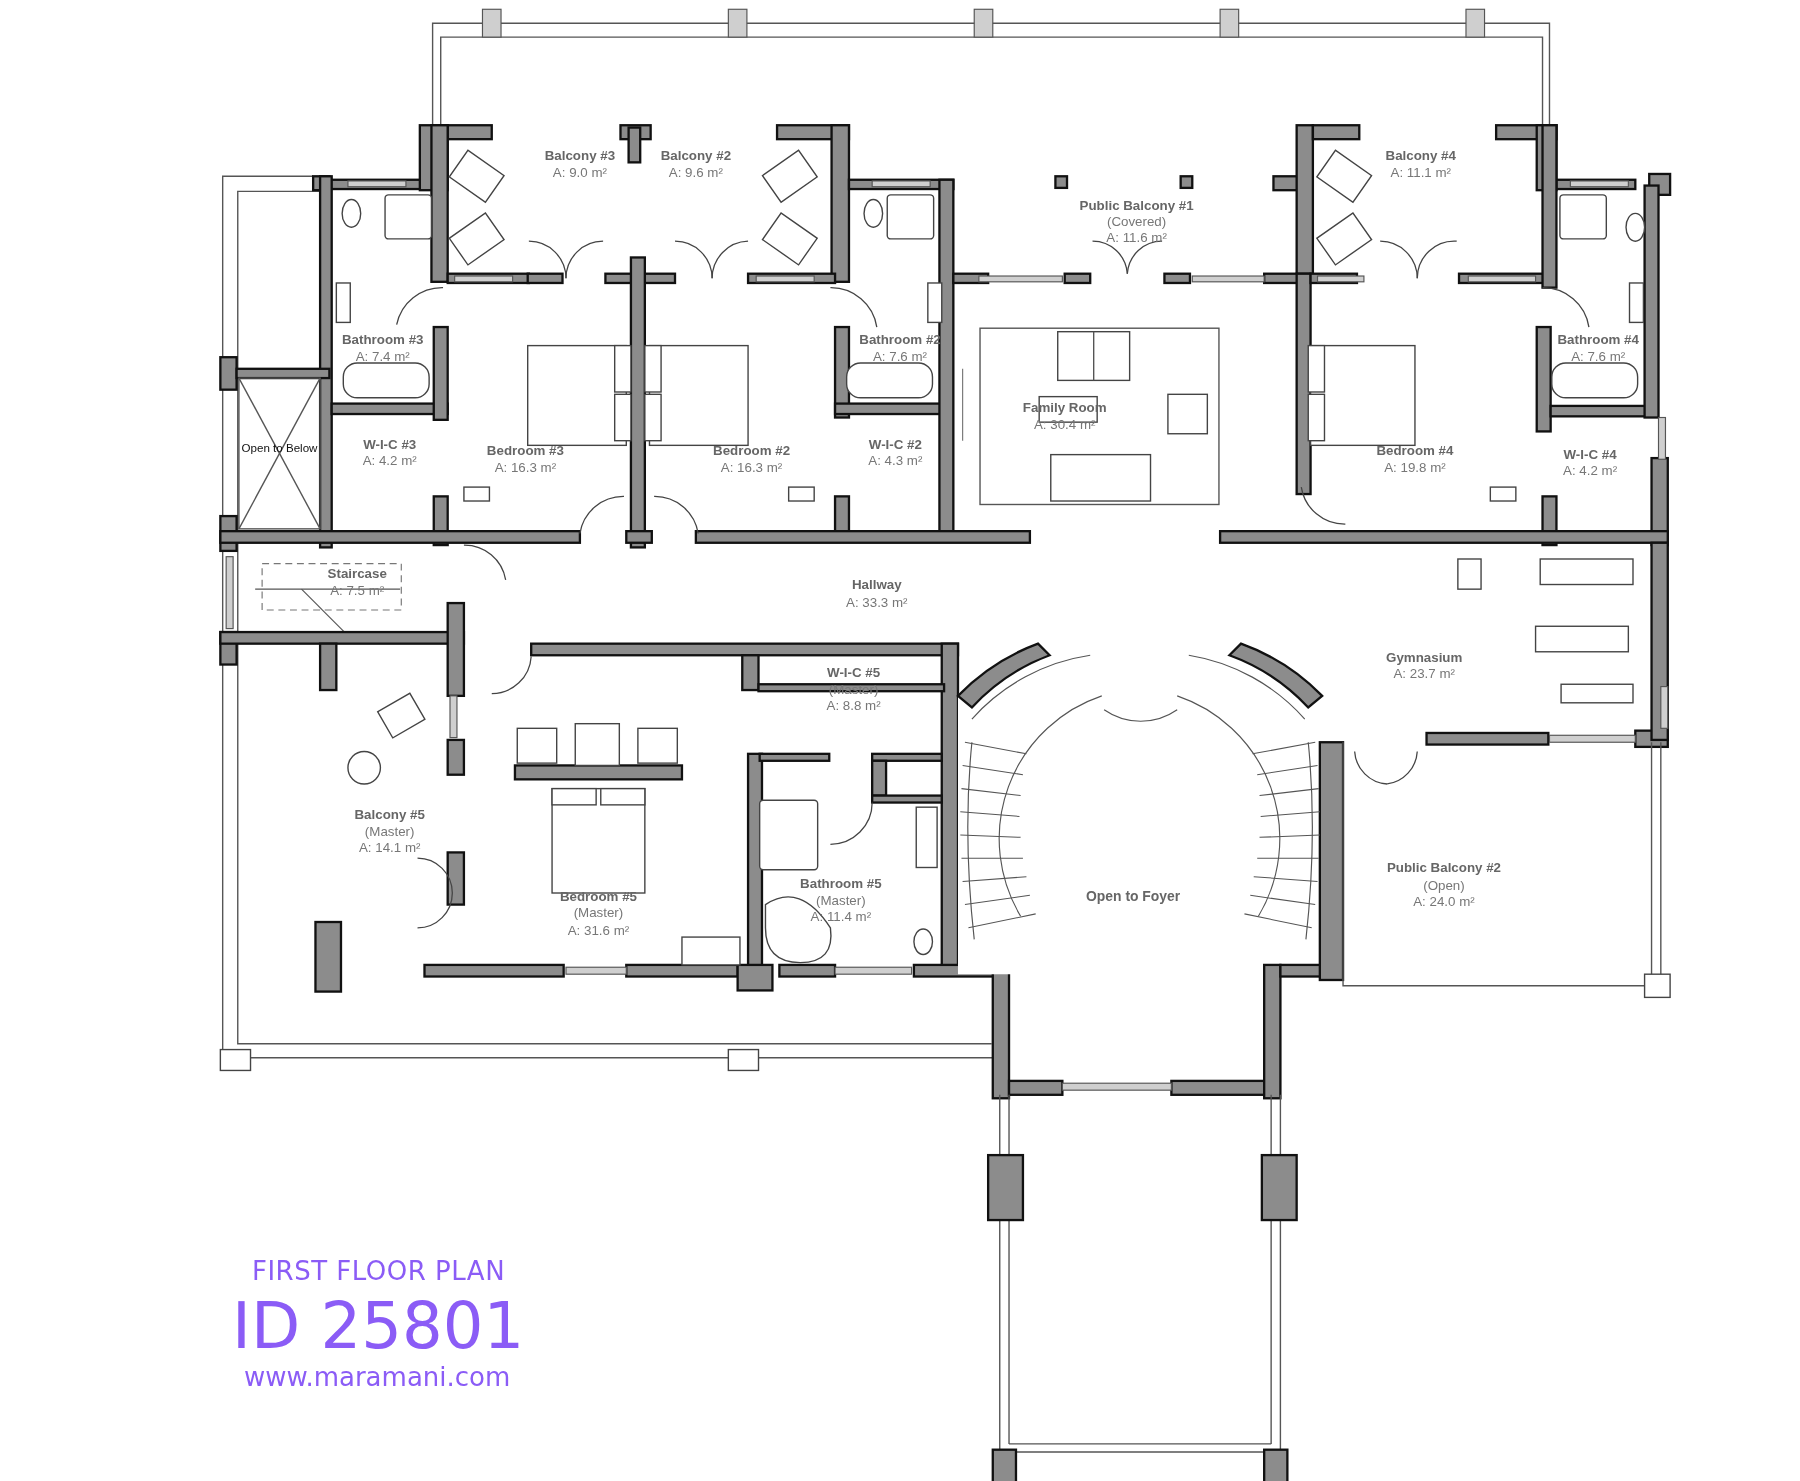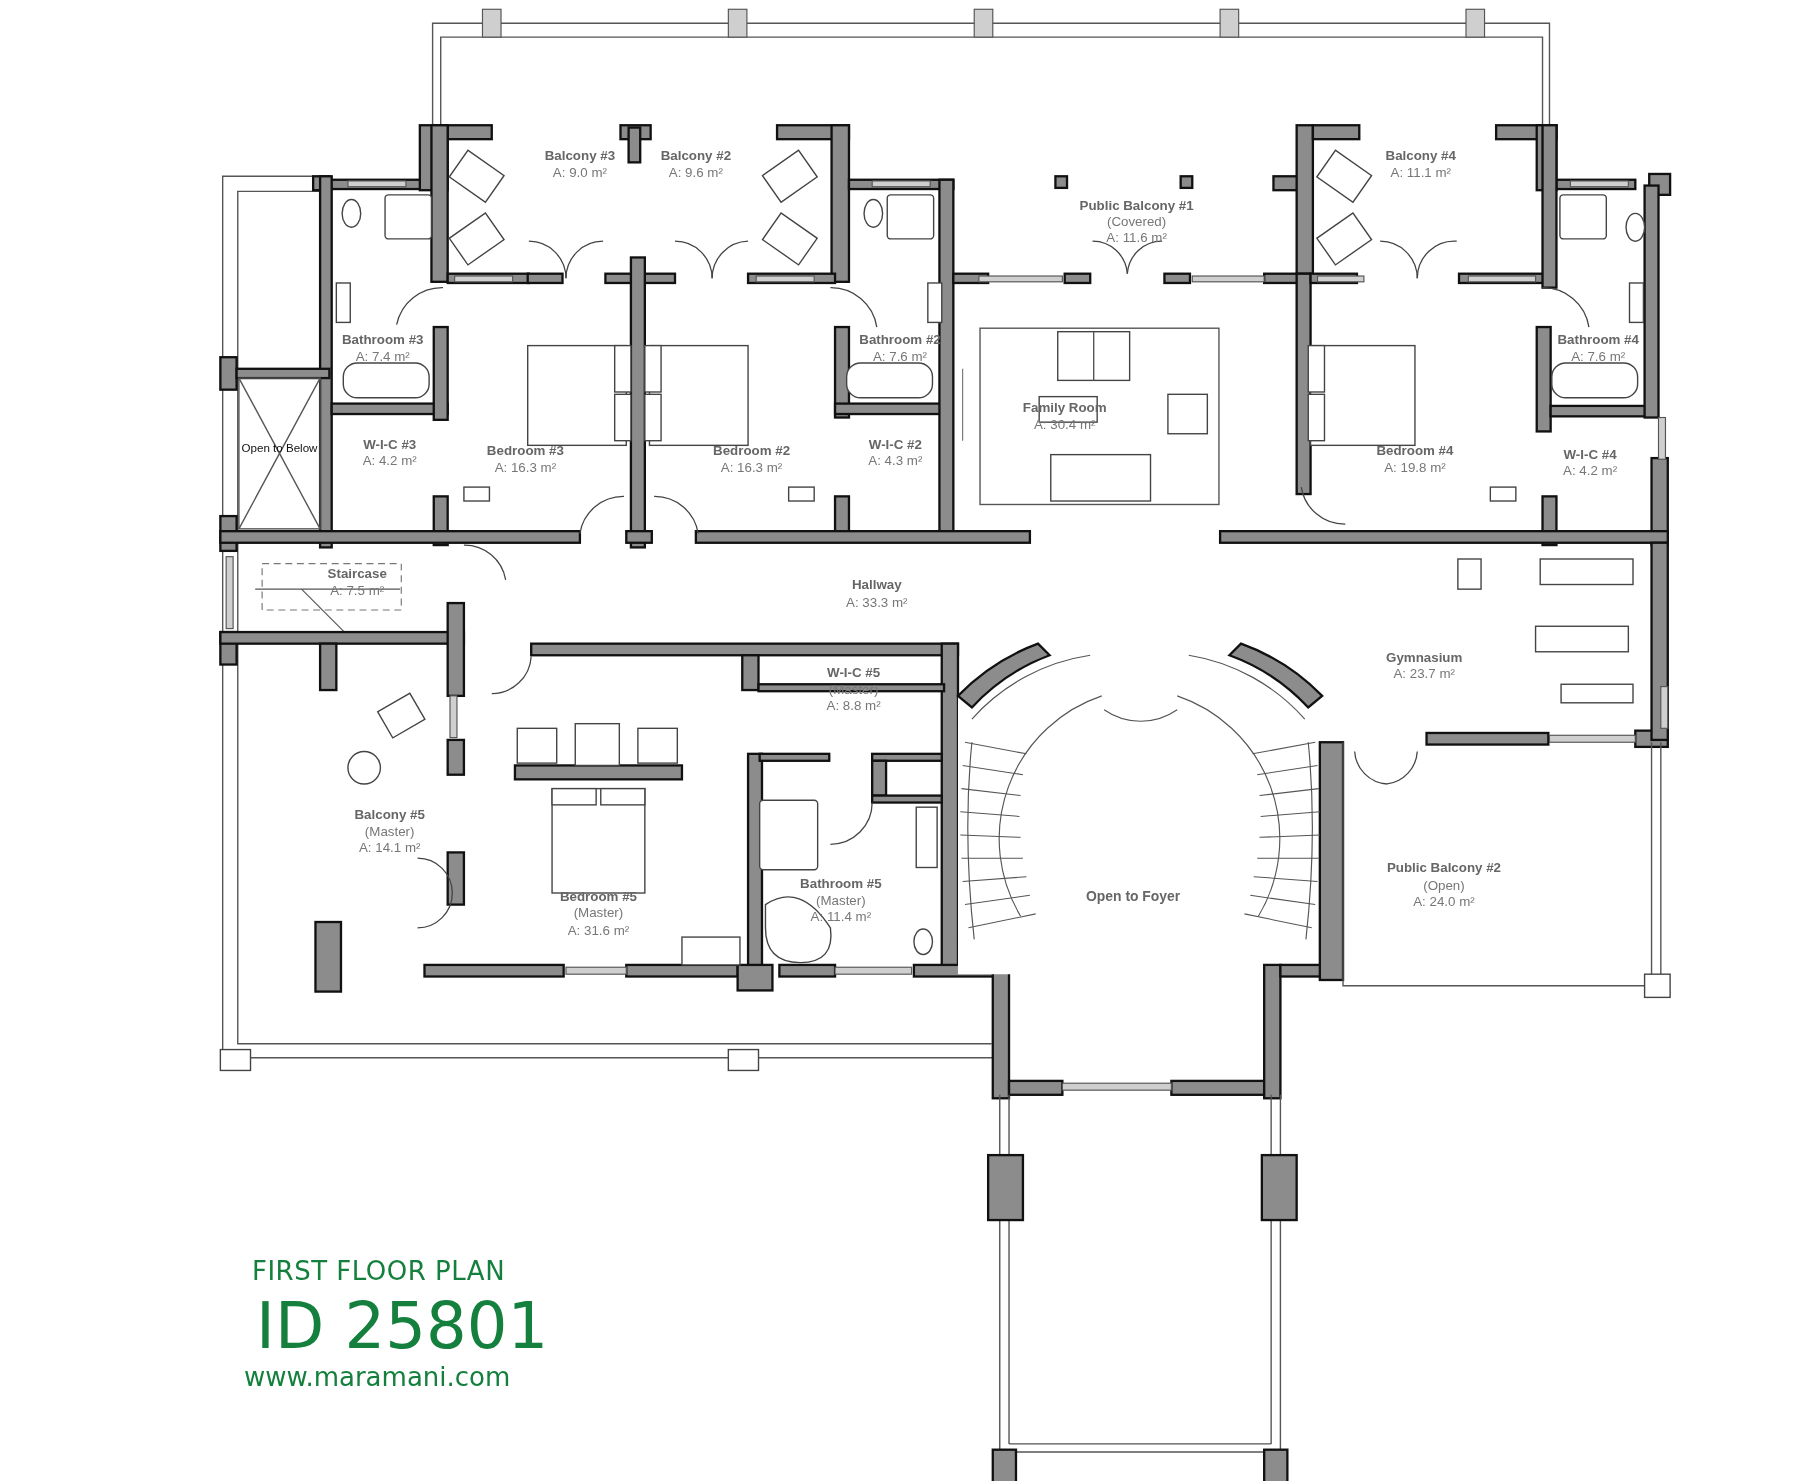--- a/index.html
+++ b/index.html
@@ -9,23 +9,23 @@
   .thin{fill:none;stroke:#555;stroke-width:1.2;}
   .thin2{fill:none;stroke:#777;stroke-width:1;}
   .win{fill:#cfcfcf;stroke:#555;stroke-width:1;}
   .fix{fill:#fff;stroke:#444;stroke-width:1.2;}
   .door{fill:none;stroke:#444;stroke-width:1.1;}
   .rn{font-family:"Liberation Sans",sans-serif;font-weight:bold;font-size:11.5px;fill:#666;text-anchor:middle;}
   .ra{font-family:"Liberation Sans",sans-serif;font-size:11.5px;fill:#777;text-anchor:middle;}
   .rs{font-family:"Liberation Sans",sans-serif;font-size:11.5px;fill:#777;text-anchor:middle;}
   .ob{font-family:"Liberation Sans",sans-serif;font-size:10px;fill:#111;text-anchor:middle;}
   .foyer{font-family:"Liberation Sans",sans-serif;font-weight:bold;font-size:12px;fill:#666;text-anchor:middle;}
-  .title-block{position:absolute;left:232px;top:1256px;color:#15803d;font-family:"DejaVu Sans",sans-serif;}
+  .title-block{position:absolute;left:232px;top:1256px;color:#8b5cf6;font-family:"DejaVu Sans",sans-serif;}
   .t1{font-size:26px;letter-spacing:0.5px;margin-left:20px;}
-  .t2{font-size:64px;line-height:72px;margin-top:4px;margin-left:24px;}
+  .t2{font-size:64px;line-height:72px;margin-top:4px;}
   .t3{font-size:26px;margin-left:12px;}
   .stair-line{stroke:#555;stroke-width:1;fill:none;}
 </style>
 </head>
 <body>
 
 <svg id="plan" viewBox="0 0 1552 1277" preserveAspectRatio="none" xmlns="http://www.w3.org/2000/svg">
 
   <g>
     <path class="thin" d="M373 108 V20 H1336 V108"></path>

